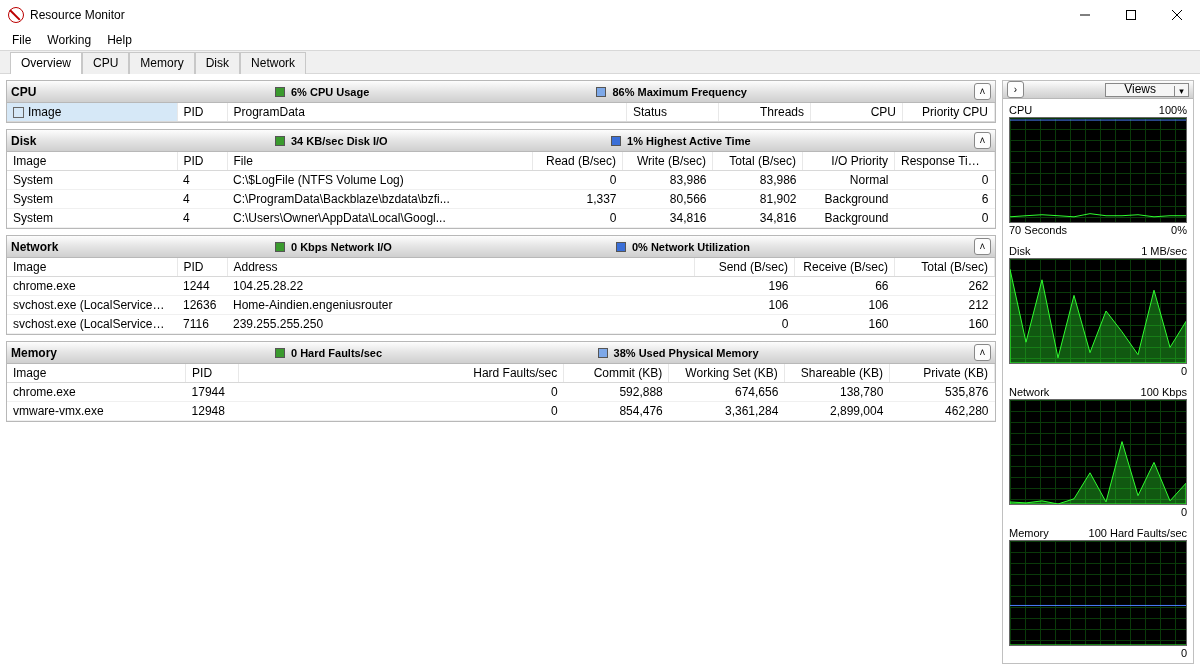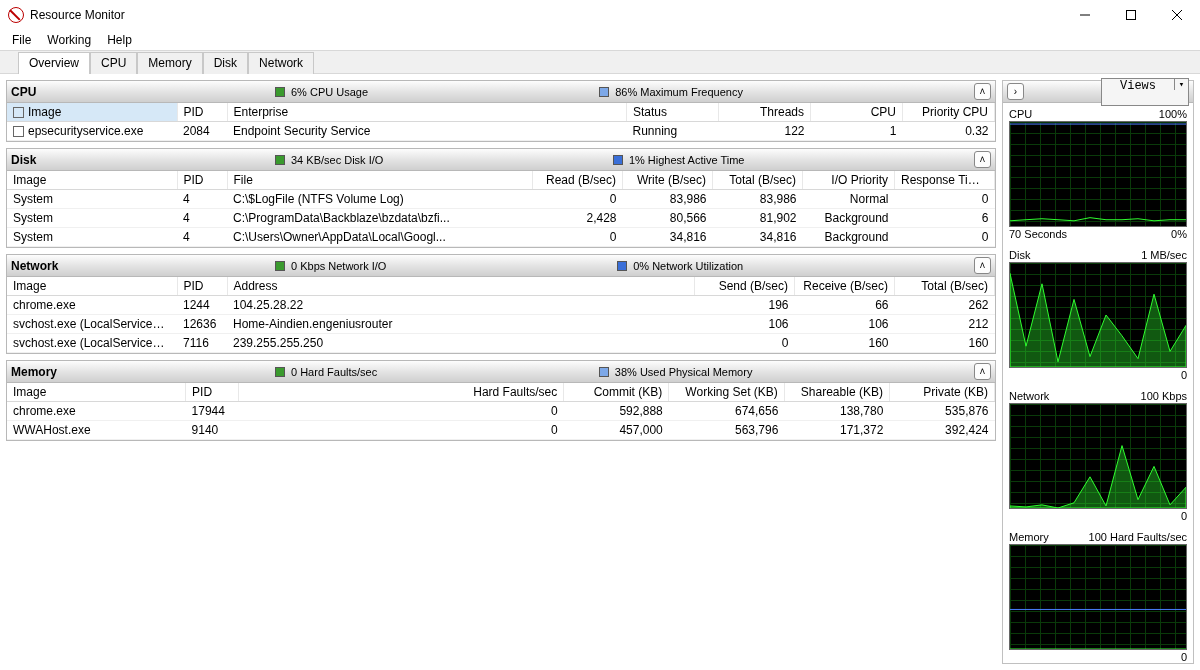--- a/index.html
+++ b/index.html
@@ -17,37 +17,37 @@
   }
   .titlebar-icon { width:16px; height:16px; border:1.5px solid #b00; border-radius:50%; position:relative; margin-right:6px;}
   .titlebar-icon::after { content:""; position:absolute; width:14px; height:1.5px; background:#b00; top:6px; left:-1px; transform:rotate(45deg);}
   .titlebar-title { flex:0 0 auto; }
   .titlebar-spacer { flex:1; }
   .winbtn { width:46px; height:30px; display:flex; align-items:center; justify-content:center; }
   .menubar { height:20px; display:flex; align-items:center; padding:0 4px; }
   .menubar span { padding:2px 8px; }
   .tabstrip {
     height:24px; background:#f0f0f0; border-top:1px solid #d8d8d8; border-bottom:1px solid #d8d8d8;
-    display:flex; align-items:stretch; padding-left:18px;
+    display:flex; align-items:stretch; padding-left:10px;
   }
   .tab { padding:3px 10px; border:1px solid #c8c8c8; border-bottom:none; background:#f0f0f0; margin-right:0px; position:relative; top:1px;}
   .tab.active { background:#fff; font-weight:400; }
   .content { display:flex; height: calc(670px - 30px - 20px - 24px); padding:6px; gap:6px;}
   .leftpane { flex:1; display:flex; flex-direction:column; gap:6px; overflow:hidden;}
   .rightpane { width:192px; display:flex; flex-direction:column; border:1px solid #c0c0c0;}
 
   .section { border:1px solid #b8b8b8; }
   .section-header {
     height:22px;
     background: linear-gradient(#fdfdfd,#e4e4e4,#cfcfcf);
     border-bottom:1px solid #b8b8b8;
     display:flex; align-items:center; padding:0 4px; gap:14px;
   }
   .section-title { font-weight:bold; width:250px;}
-  .stat { display:flex; align-items:center; gap:6px; font-size:11px;}
+  .stat { display:flex; align-items:center; gap:6px; font-size:11px;font-weight:bold;}
   .sq { width:10px; height:10px; border:1px solid #555; }
   .sq.green { background:#3a9a2e; }
   .sq.blue  { background:#3a6fd8; }
   .sq.lblue { background:#7da8e8; }
   .collapse-btn {
     margin-left:auto; width:17px; height:17px; border:1px solid #888; background:#fdfdfd; border-radius:3px;
     display:flex; align-items:center; justify-content:center; font-size:10px;
   }
   .grid { width:100%; border-collapse:collapse; table-layout:fixed; }
   .grid th, .grid td {
@@ -57,21 +57,21 @@
   }
   .grid th { background:#fff; border-bottom:1px solid #d8d8d8; border-right:1px solid #e8e8e8; position:relative;}
   .grid th.sel { background:#d6e8f7; }
   .grid .num { text-align:right; }
   .chk { display:inline-block; width:11px; height:11px; border:1px solid #666; margin-right:4px; vertical-align:middle;}
 
   .rp-top {
     height:22px; background:linear-gradient(#fdfdfd,#e4e4e4,#cfcfcf);
     border-bottom:1px solid #b8b8b8; display:flex; align-items:center; padding:0 4px;
   }
-  .views-btn { margin-left:auto; border:1px solid #888; background:#f5f5f5; height:28px; display:flex; align-items:flex-start;font-family:Liberation Mono, monospace;}
+  .views-btn { margin-left:auto; border:1px solid #888; background:#f5f5f5; height:14px; display:flex; align-items:flex-end;}
   .views-btn .lbl { padding:0 18px;}
   .views-btn .dd { border-left:1px solid #888; width:14px; text-align:center; font-size:9px;}
   .chart { margin:4px 6px 0 6px; }
   .chart-title { display:flex; justify-content:space-between; font-size:11px; padding:1px 0;}
   .chart-box { height:106px; background:#000; border:1px solid #666; position:relative; overflow:hidden;}
   .chart-grid-v { position:absolute; inset:0; background-image:linear-gradient(#0a3a0a 1px,transparent 1px),linear-gradient(90deg,#0a3a0a 1px,transparent 1px); background-size:15px 11px;}
   .chart-footer { display:flex; justify-content:space-between; font-size:11px; padding:1px 0 4px 0;}
   svg.spark { position:absolute; inset:0; width:100%; height:100%; }
 </style>
 </head>
@@ -140,37 +140,28 @@
             <col>
             <col style="width:92px">
             <col style="width:92px">
             <col style="width:92px">
             <col style="width:92px">
           </colgroup>
         <tbody>
             <tr>
           <th class="sel"><span class="chk"></span><span>Image</span></th>
           <th>PID</th>
-          <th>Enterprise</th>
+          <th>ProgramData</th>
           <th>Status</th>
           <th class="num">Threads</th>
           <th class="num">CPU</th>
           <th class="num">Priority CPU</th>
         </tr>
         </tbody>
           <tbody id="cpu-rows">
-            <tr>
-              <td><span class="chk"></span>epsecurityservice.exe</td>
-              <td class="">2084</td>
-              <td class="">Endpoint Security Service</td>
-              <td class="">Running</td>
-              <td class="num">122</td>
-              <td class="num">1</td>
-              <td class="num">0.32</td>
-            </tr>
           </tbody>
       </table>
     </div>
 
     <div class="section">
       <div class="section-header">
         <div class="section-title">Disk</div>
         <div class="stat">
             <div class="sq green"></div>
             <span>34 KB/sec Disk I/O</span>
@@ -216,21 +207,21 @@
               <td class="num">0</td>
               <td class="num">83,986</td>
               <td class="num">83,986</td>
               <td class="num">Normal</td>
               <td class="num">0</td>
             </tr>
             <tr>
               <td class="">System</td>
               <td class="">4</td>
               <td class="">C:\ProgramData\Backblaze\bzdata\bzfi...</td>
-              <td class="num">2,428</td>
+              <td class="num">1,337</td>
               <td class="num">80,566</td>
               <td class="num">81,902</td>
               <td class="num">Background</td>
               <td class="num">6</td>
             </tr>
             <tr>
               <td class="">System</td>
               <td class="">4</td>
               <td class="">C:\Users\Owner\AppData\Local\Googl...</td>
               <td class="num">0</td>
@@ -350,27 +341,27 @@
             <tr>
               <td class="">chrome.exe</td>
               <td class="">17944</td>
               <td class="num">0</td>
               <td class="num">592,888</td>
               <td class="num">674,656</td>
               <td class="num">138,780</td>
               <td class="num">535,876</td>
             </tr>
             <tr>
-              <td class="">WWAHost.exe</td>
-              <td class="">9140</td>
-              <td class="num">0</td>
-              <td class="num">457,000</td>
-              <td class="num">563,796</td>
-              <td class="num">171,372</td>
-              <td class="num">392,424</td>
+              <td class="">vmware-vmx.exe</td>
+              <td class="">12948</td>
+              <td class="num">0</td>
+              <td class="num">854,476</td>
+              <td class="num">3,361,284</td>
+              <td class="num">2,899,004</td>
+              <td class="num">462,280</td>
             </tr>
           </tbody>
       </table>
     </div>
 
   </div>
 
   <div class="rightpane">
     <div class="rp-top">
       <div class="collapse-btn" style="margin-left:0">

